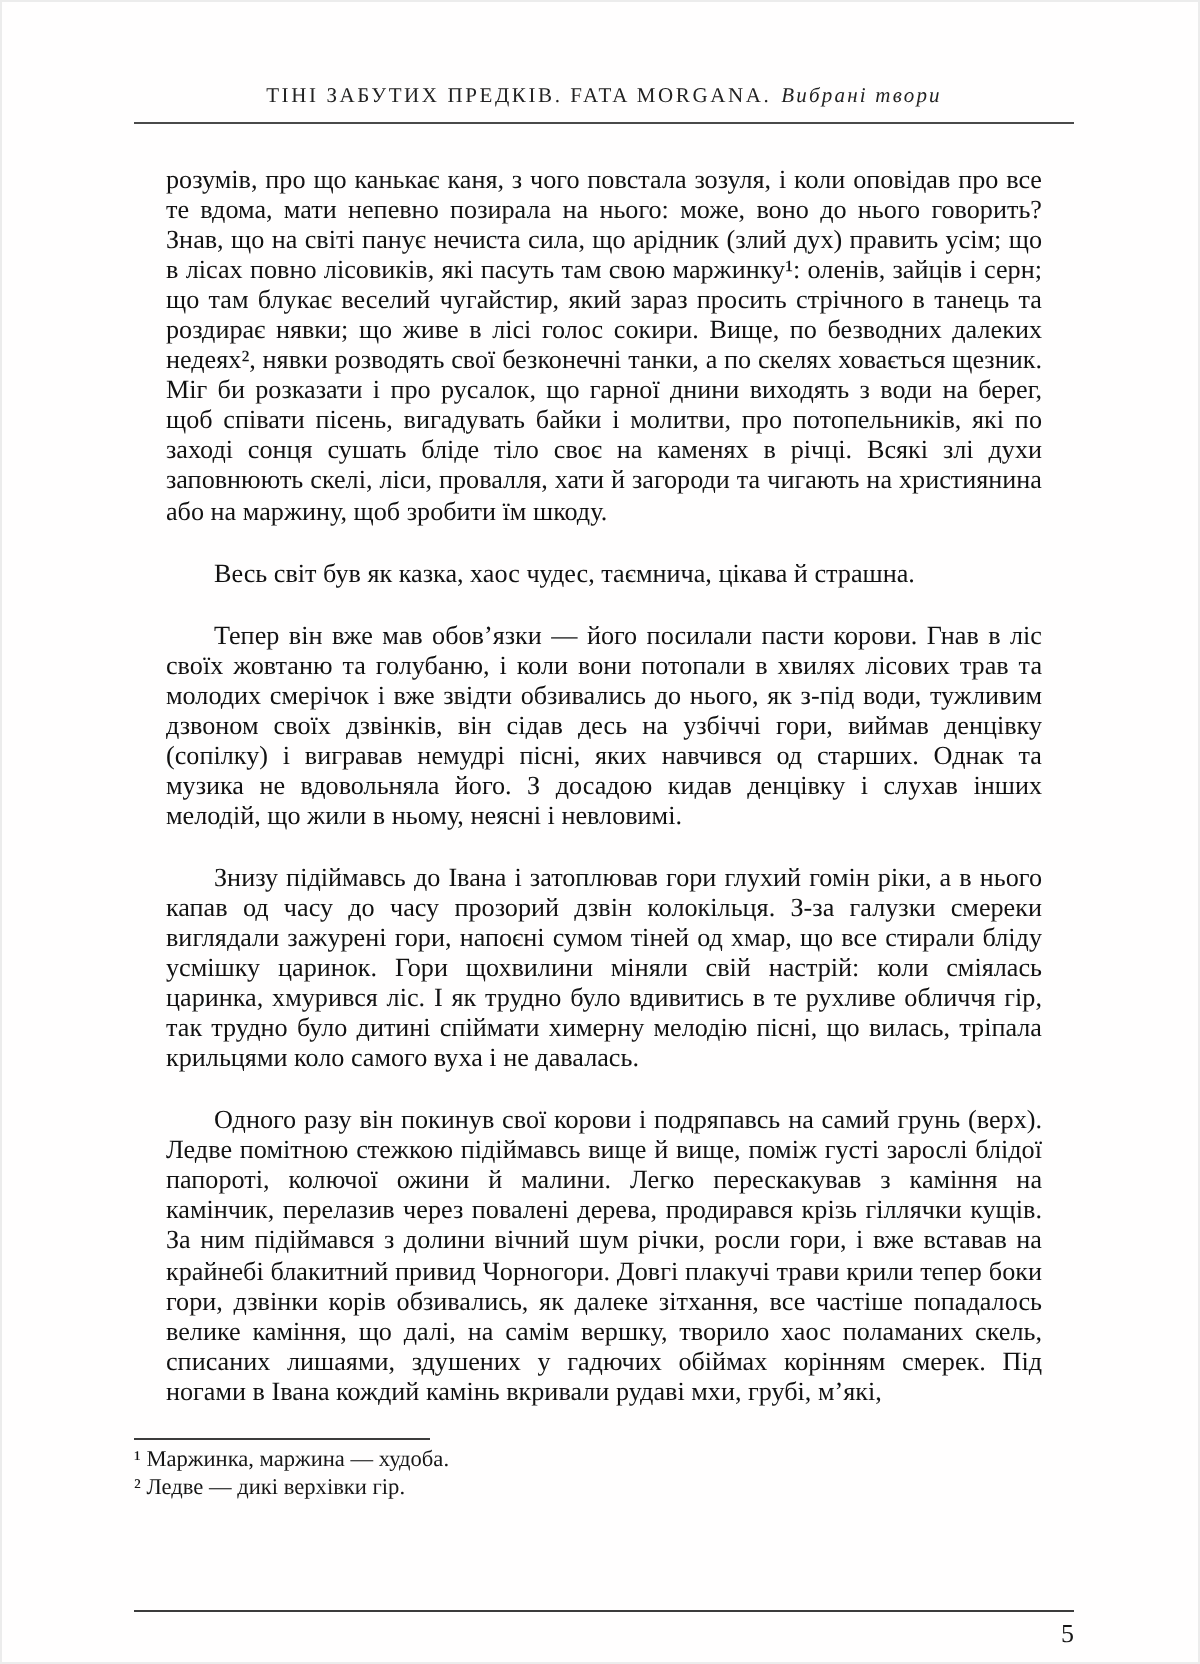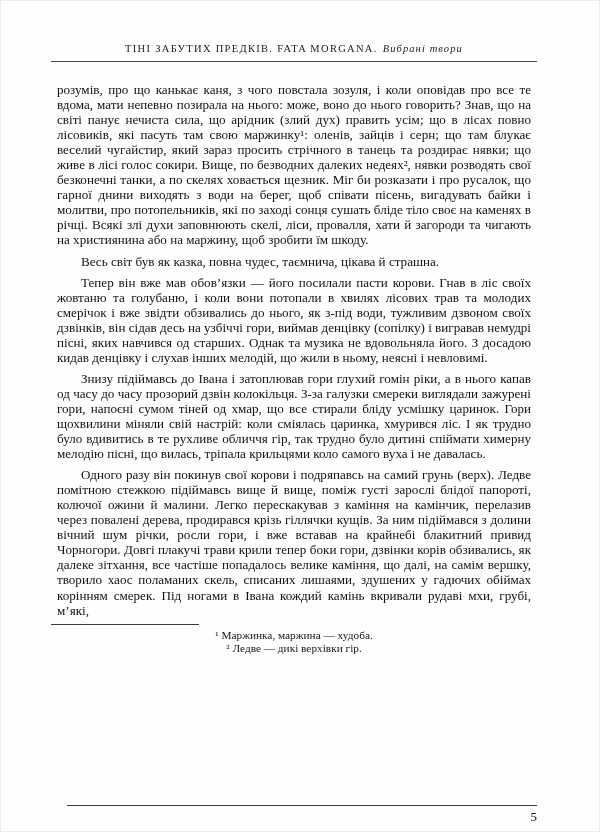--- a/index.html
+++ b/index.html
@@ -7,21 +7,21 @@
       padding: 0;
       background: #ffffff;
     }
     .page {
       position: relative;
       width: 600px;
       height: 832px;
       margin: 0 auto;
       background: #fffefe;
       box-sizing: border-box;
-      padding: 42px 62px 0 50px;
+      padding: 42px 62px 0 66px;
       overflow: hidden;
       border: 1px solid #ececec;
       color: #161616;
       font-family: "Liberation Serif", "DejaVu Serif", serif;
     }
     .running-head {
       text-align: center;
       font-size: 10.5px;
       letter-spacing: 1.3px;
       color: #222222;
@@ -41,38 +41,38 @@
       margin: 7px 0 0 0;
     }
     .body-text {
       margin-top: 20px;
       font-size: 13.1px;
       line-height: 15.05px;
       text-align: justify;
       color: #121212;
     }
     .body-text p {
-      margin: 6px;
+      margin: 16px;
       text-indent: 24px;
     }
     .body-text p.no-indent {
       text-indent: 0;
     }
     .footnote-sep {
       border: none;
       border-top: 1px solid #3c3c3c;
       width: 148px;
       margin: 6px 0 4px 0;
     }
     .footnotes p {
       margin: 0;
       font-size: 11.3px;
       line-height: 13.8px;
       text-indent: 0;
-      text-align: center;
+      text-align: left;
       color: #161616;
     }
     .page-footer {
       position: absolute;
       left: 66px;
       right: 62px;
       bottom: 6px;
     }
     .footer-rule {
       border: none;
@@ -90,21 +90,21 @@
 
 <div class="page">
 
   <div class="running-head">
     <span class="head-main">ТІНІ ЗАБУТИХ ПРЕДКІВ. FATA MORGANA.</span><span class="head-sub">Вибрані твори</span>
   </div>
   <hr class="head-rule">
 
   <div class="body-text">
     <p class="no-indent">розумів, про що канькає каня, з чого повстала зозуля, і коли оповідав про все те вдома, мати непевно позирала на нього: може, воно до нього говорить? Знав, що на світі панує нечиста сила, що арідник (злий дух) править усім; що в лісах повно лісовиків, які пасуть там свою маржинку¹: оленів, зайців і серн; що там блукає веселий чугайстир, який зараз просить стрічного в танець та роздирає нявки; що живе в лісі голос сокири. Вище, по безводних далеких недеях², нявки розводять свої безконечні танки, а по скелях ховається щезник. Міг би розказати і про русалок, що гарної днини виходять з води на берег, щоб співати пісень, вигадувать байки і молитви, про потопельників, які по заході сонця сушать бліде тіло своє на каменях в річці. Всякі злі духи заповнюють скелі, ліси, провалля, хати й загороди та чигають на християнина або на маржину, щоб зробити їм шкоду.</p>
-    <p>Весь світ був як казка, повна чудес, таємнича, цікава й страшна.</p>
+    <p>Весь світ був як казка, хаос чудес, таємнича, цікава й страшна.</p>
     <p>Тепер він вже мав обов’язки — його посилали пасти корови. Гнав в ліс своїх жовтаню та голубаню, і коли вони потопали в хвилях лісових трав та молодих смерічок і вже звідти обзивались до нього, як з-під води, тужливим дзвоном своїх дзвінків, він сідав десь на узбіччі гори, виймав денцівку (сопілку) і вигравав немудрі пісні, яких навчився од старших. Однак та музика не вдовольняла його. З досадою кидав денцівку і слухав інших мелодій, що жили в ньому, неясні і невловимі.</p>
     <p>Знизу підіймавсь до Івана і затоплював гори глухий гомін ріки, а в нього капав од часу до часу прозорий дзвін колокільця. З-за галузки смереки виглядали зажурені гори, напоєні сумом тіней од хмар, що все стирали бліду усмішку царинок. Гори щохвилини міняли свій настрій: коли сміялась царинка, хмурився ліс. І як трудно було вдивитись в те рухливе обличчя гір, так трудно було дитині спіймати химерну мелодію пісні, що вилась, тріпала крильцями коло самого вуха і не давалась.</p>
     <p>Одного разу він покинув свої корови і подряпавсь на самий грунь (верх). Ледве помітною стежкою підіймавсь вище й вище, поміж густі зарослі блідої папороті, колючої ожини й малини. Легко перескакував з каміння на камінчик, перелазив через повалені дерева, продирався крізь гіллячки кущів. За ним підіймався з долини вічний шум річки, росли гори, і вже вставав на крайнебі блакитний привид Чорногори. Довгі плакучі трави крили тепер боки гори, дзвінки корів обзивались, як далеке зітхання, все частіше попадалось велике каміння, що далі, на самім вершку, творило хаос поламаних скель, списаних лишаями, здушених у гадючих обіймах корінням смерек. Під ногами в Івана кождий камінь вкривали рудаві мхи, грубі, м’які,</p>
   </div>
 
   <hr class="footnote-sep">
 
   <div class="footnotes">
     <p>¹ Маржинка, маржина — худоба.</p>
     <p>² Ледве — дикі верхівки гір.</p>

